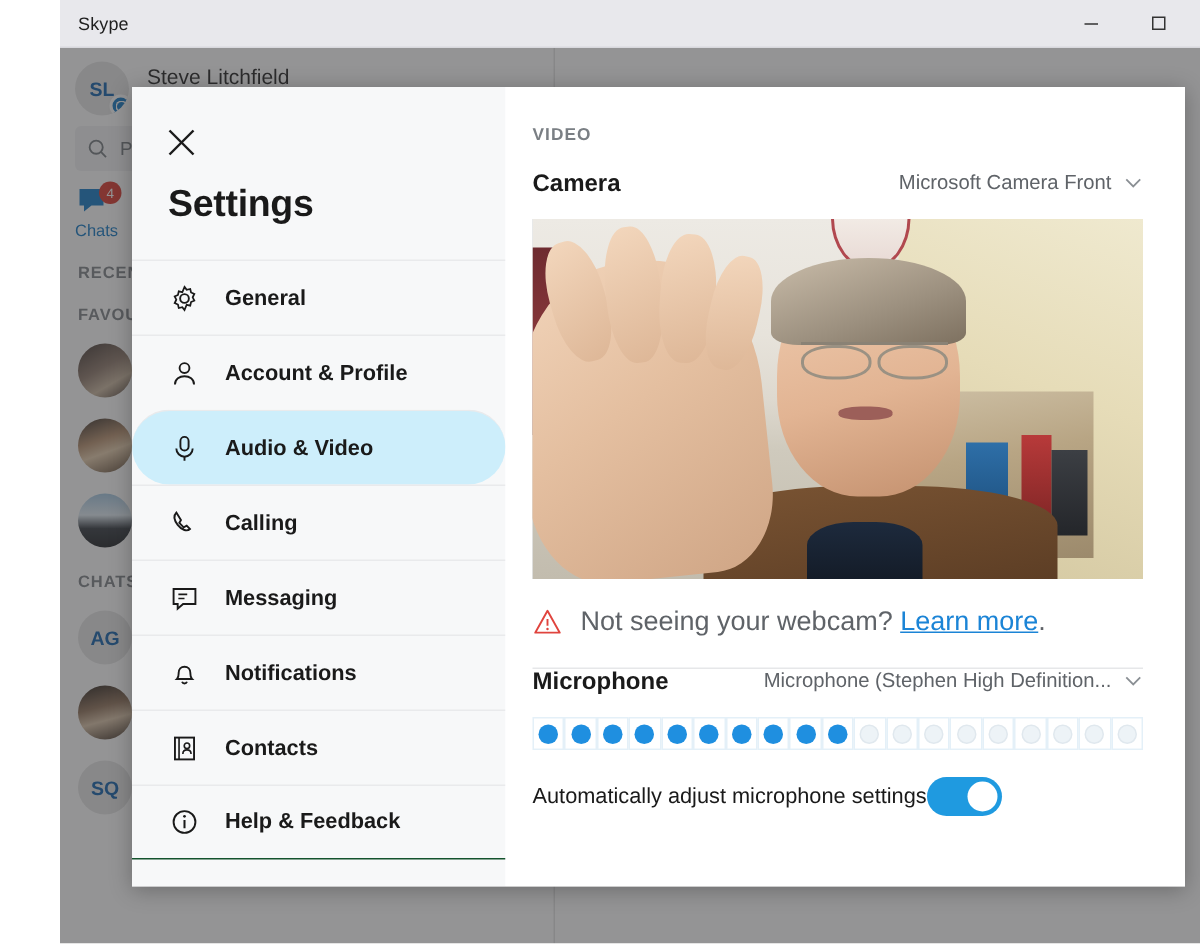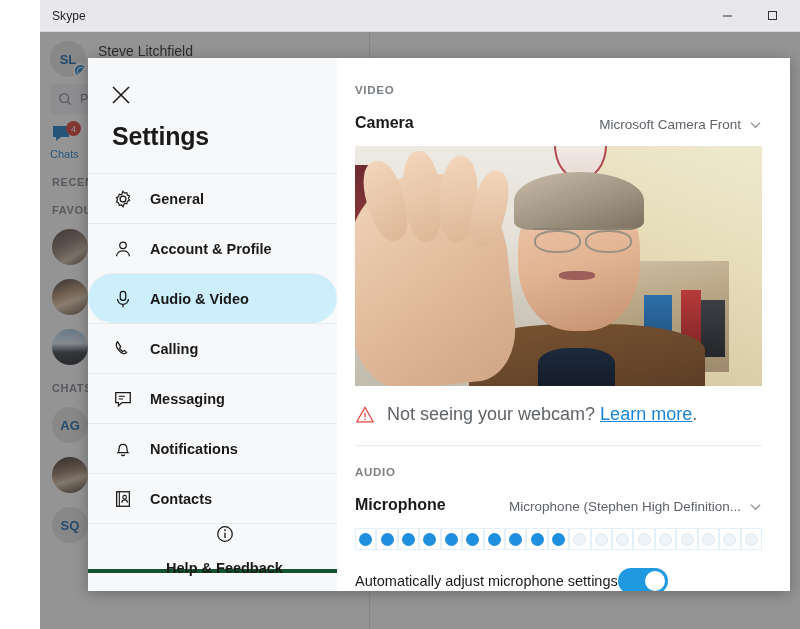--- a/index.html
+++ b/index.html
@@ -115,34 +115,34 @@
     display: flex; align-items: center; justify-content: center; color: #1a1a1a;
   }
   .settings-title {
     font-size: 25px; font-weight: bold; color: #1a1a1a;
     padding: 4px 0 22px 24px; letter-spacing: -.2px;
   }
   .nav-item {
     display: flex; align-items: center; gap: 16px; height: 50px;
     padding-left: 24px; border-top: 1px solid #e9eaec; color: #1a1a1a;
   }
-  .nav-item:last-child { border-bottom: 4px solid #14532d; flex-direction: column; }
+  .nav-item:last-child { border-bottom: 1px solid #14532d; }
   .nav-item.active { background: #cdeefb; border-radius: 25px; }
   .nav-label { font-size: 14.5px; font-weight: bold; }
   .nav-icon { width: 22px; height: 22px; display: flex; align-items: center; justify-content: center; }
 
   .settings-content {
     flex: 1 1 auto; background: #ffffff; padding: 26px 28px 0 18px;
     position: relative; overflow: hidden;
   }
   .sec-head {
     font-size: 11.5px; font-weight: bold; color: #7a7f84; letter-spacing: .7px;
     margin-bottom: 18px;
   }
-  .row { display: flex; align-items: flex-end; justify-content: space-between; }
+  .row { display: flex; align-items: flex-start; justify-content: space-between; }
   .row-label { font-size: 16px; font-weight: bold; color: #1a1a1a; }
   .dropdown { display: flex; align-items: center; gap: 8px; color: #5f6368; font-size: 13.5px; }
   .dropdown .chev { color: #8a8f94; }
 
   .cam-preview {
     margin-top: 14px; width: 100%; height: 240px; position: relative; overflow: hidden;
     background: #cfd4d8;
   }
   .cam-scene { position: absolute; inset: 0; }
   .cam-ceiling { position: absolute; inset: 0; background: linear-gradient(180deg,#edeae4 0%,#e7e3db 32%,#ded9cf 50%,#cfcabd 64%,#c2bcae 100%); }
@@ -453,21 +453,20 @@
         <svg width="20" height="19" viewBox="0 0 22 20">
           <path d="M11 2 L20 18 H2 Z" fill="none" stroke="#e0443e" stroke-width="1.4" stroke-linejoin="round"></path>
           <line x1="11" y1="8" x2="11" y2="13" stroke="#e0443e" stroke-width="1.4"></line>
           <circle cx="11" cy="15.3" r=".9" fill="#e0443e"></circle>
         </svg>
         <div class="webcam-note-text">
           <span>Not seeing your webcam? </span><a href="#">Learn more</a><span>.</span>
         </div>
       </div>
 
-      <div class="sec-head audio-head">AUDIO</div>
 
       <div class="row">
         <div class="row-label">Microphone</div>
         <div class="dropdown">
           <span>Microphone (Stephen High Definition...</span>
           <svg class="chev" width="13" height="13" viewBox="0 0 14 14">
             <path d="M2 5 L7 10 L12 5" fill="none" stroke="#8a8f94" stroke-width="1.3"></path>
           </svg>
         </div>
       </div>

